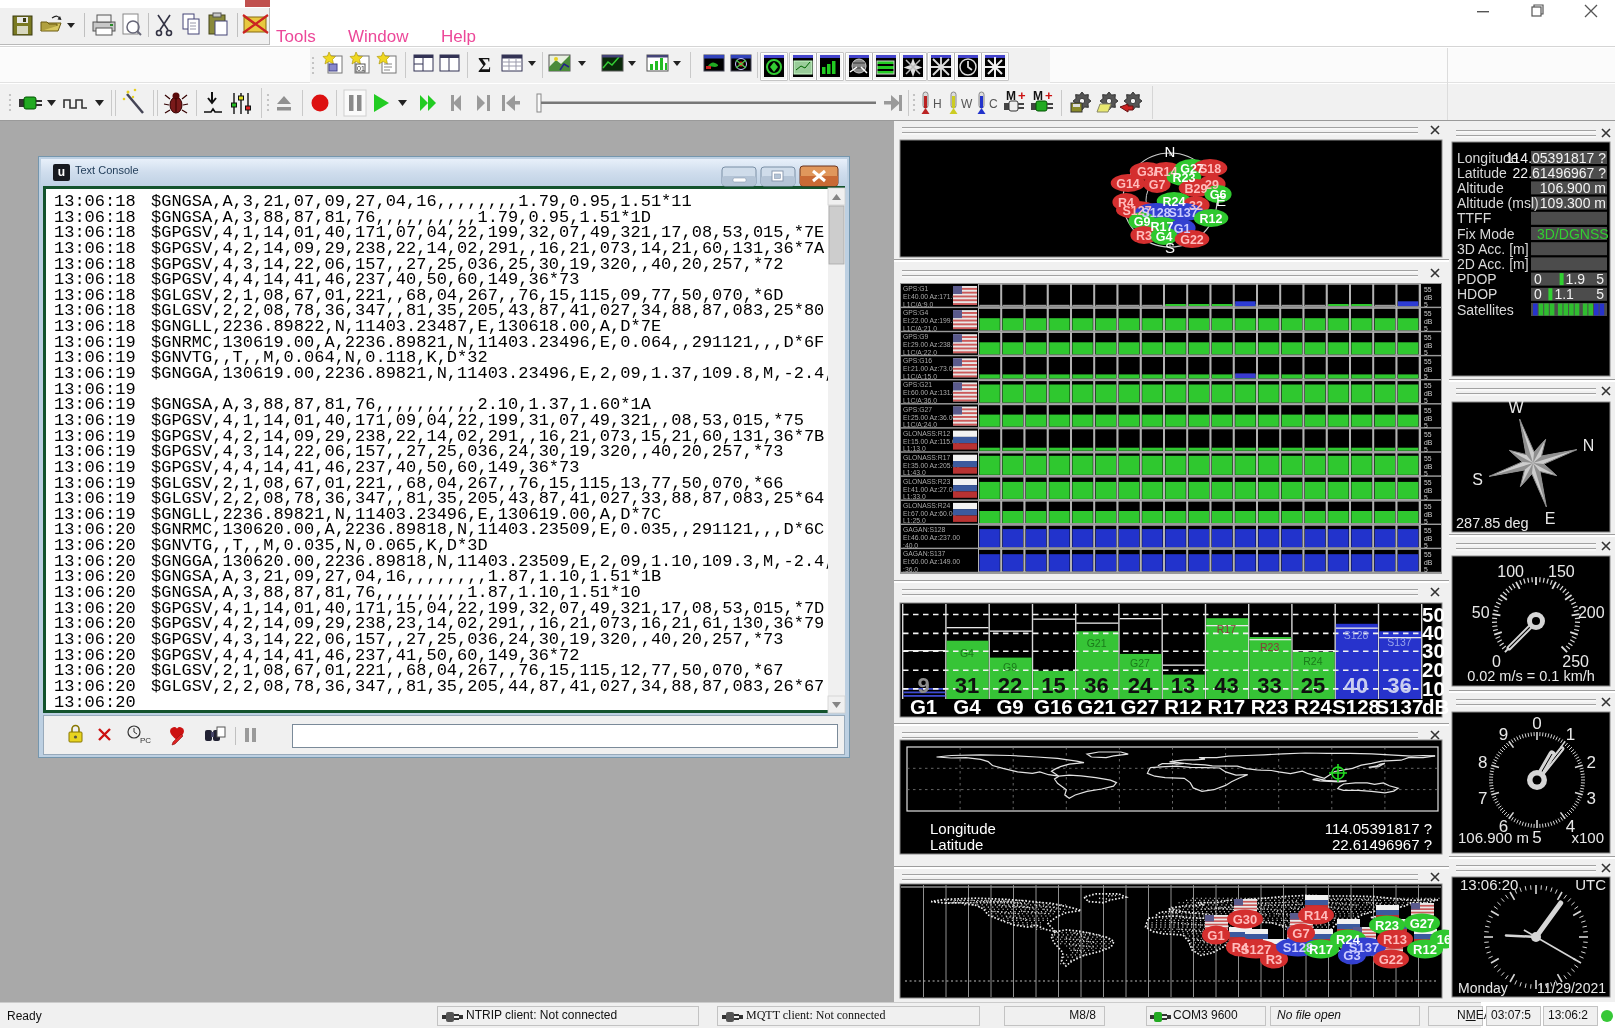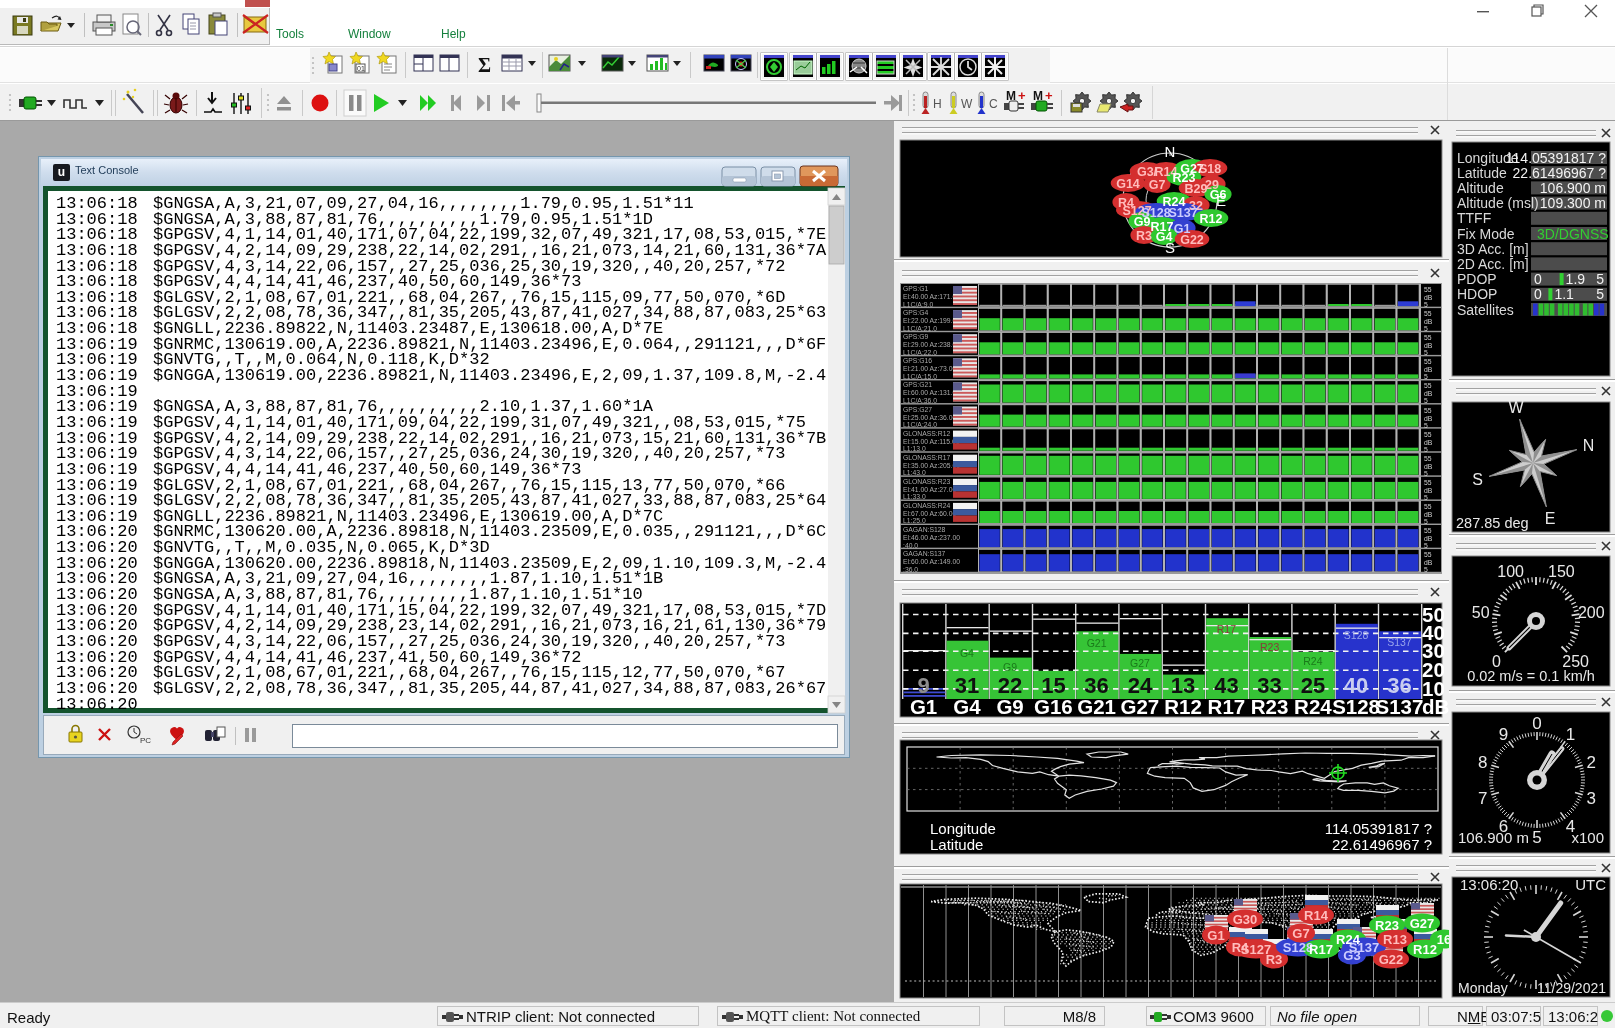--- a/index.html
+++ b/index.html
@@ -1,39 +1,39 @@
 <!DOCTYPE html>
 <html><head>
 <meta charset="utf-8">
 <style>
 * { margin:0; padding:0; box-sizing:border-box; }
 html,body { width:1615px; height:1028px; overflow:hidden; font-family:"Liberation Sans",sans-serif; background:#fff; }
 #root { position:relative; width:1615px; height:1028px; background:#ffffff; }
 .abs { position:absolute; }
 #menubar { position:absolute; left:0; top:0; width:1615px; height:47px; background:#ffffff; border-bottom:1px solid #d5d5d5; }
-.menuitem { position:absolute; top:27px; font-size:12px; color:#15803d; }
+.menuitem { position:absolute; top:27px; font-size:17px; color:#ec4899; }
 .winbtn { position:absolute; top:0; width:46px; height:24px; color:#444; text-align:center; }
 #floattb { position:absolute; left:0; top:8px; width:270px; height:37px; background:#f0f0f0; border-right:1px solid #b9b9b9; border-bottom:1px solid #b9b9b9; }
 #redblock { position:absolute; left:245px; top:0; width:25px; height:7px; background:#c0504e; }
 #row2 { position:absolute; left:0; top:48px; width:1615px; height:35px; background:#fbfbfb; border-bottom:1px solid #e2e2e2; }
 #row2tb { position:absolute; left:310px; top:0; width:740px; height:35px; background:#f1f1f1; }
 #row3 { position:absolute; left:0; top:84px; width:1615px; height:37px; background:#f1f1f1; border-bottom:1px solid #9a9a9a; }
 #workspace { position:absolute; left:0; top:121px; width:1615px; height:881px; background:#a9a9a9; }
 #console { position:absolute; left:38px; top:35px; width:812px; height:602px; background:#bdd0e2; border:1px solid #7596ad; }
 #ctitle { position:absolute; left:2px; top:2px; width:806px; height:27px; background:linear-gradient(#e8f0fa,#cfdded 50%,#bfd1e4); }
 #ctext { position:absolute; left:34px; top:5px; font-size:11px; color:#25405c; }
 #cicon { position:absolute; left:12px; top:5px; width:17px; height:17px; background:#16191f; border-radius:2px; color:#fff; font-size:12px; font-weight:bold; text-align:center; line-height:17px; }
-#cbody { position:absolute; left:4px; top:29px; width:802px; height:527px; background:#fff; border:5px solid #14532d; }
+#cbody { position:absolute; left:4px; top:29px; width:802px; height:527px; background:#fff; border:3px solid #14532d; }
 #clines { position:absolute; left:8px; top:3px; width:778px; height:518px; overflow:hidden; font-family:"Liberation Mono",monospace; font-size:17px; color:#000; }
 .cl { position:relative; height:15.65px; white-space:pre; }
 .cl span { position:absolute; top:0; left:0; }
 .cl .ss { left:97px; }
 #cfooter { position:absolute; left:4px; top:558px; width:802px; height:40px; background:#f0f0f0; border:1px solid #98aabb; }
 #cinput { position:absolute; left:248px; top:8px; width:546px; height:24px; background:#fff; border:1px solid #7a8a99; }
-#statusbar { position:absolute; left:0; top:1002px; width:1615px; height:26px; background:#f0f0f0; border-top:1px solid #cccccc; font-size:15px; color:#111; }
+#statusbar { position:absolute; left:0; top:1002px; width:1481px; height:26px; background:#f0f0f0; border-top:1px solid #cccccc; font-size:12px; color:#111; }
 .sect { position:absolute; top:3px; height:20px; border:1px solid #c3c3c3; background:#f0f0f0; }
 svg { display:block; }
 </style>
 </head>
 <body>
 <div id="root">
   <div id="menubar">
     <span class="menuitem" style="left:276px;">Tools</span>
     <span class="menuitem" style="left:348px;">Window</span>
     <span class="menuitem" style="left:441px;">Help</span>
@@ -68,21 +68,21 @@
       </div>
       <div id="cbody">
         <div id="clines">
             <div class="cl"><span>13:06:18</span><span class="ss">$GNGSA,A,3,21,07,09,27,04,16,,,,,,,,1.79,0.95,1.51*11</span></div>
 <div class="cl"><span>13:06:18</span><span class="ss">$GNGSA,A,3,88,87,81,76,,,,,,,,,,1.79,0.95,1.51*1D</span></div>
 <div class="cl"><span>13:06:18</span><span class="ss">$GPGSV,4,1,14,01,40,171,07,04,22,199,32,07,49,321,17,08,53,015,*7E</span></div>
 <div class="cl"><span>13:06:18</span><span class="ss">$GPGSV,4,2,14,09,29,238,22,14,02,291,,16,21,073,14,21,60,131,36*7A</span></div>
 <div class="cl"><span>13:06:18</span><span class="ss">$GPGSV,4,3,14,22,06,157,,27,25,036,25,30,19,320,,40,20,257,*72</span></div>
 <div class="cl"><span>13:06:18</span><span class="ss">$GPGSV,4,4,14,41,46,237,40,50,60,149,36*73</span></div>
 <div class="cl"><span>13:06:18</span><span class="ss">$GLGSV,2,1,08,67,01,221,,68,04,267,,76,15,115,09,77,50,070,*6D</span></div>
-<div class="cl"><span>13:06:18</span><span class="ss">$GLGSV,2,2,08,78,36,347,,81,35,205,43,87,41,027,34,88,87,083,25*63</span></div>
+<div class="cl"><span>13:06:18</span><span class="ss">$GLGSV,2,2,08,78,36,347,,81,35,205,43,87,41,027,34,88,87,083,25*80</span></div>
 <div class="cl"><span>13:06:18</span><span class="ss">$GNGLL,2236.89822,N,11403.23487,E,130618.00,A,D*7E</span></div>
 <div class="cl"><span>13:06:19</span><span class="ss">$GNRMC,130619.00,A,2236.89821,N,11403.23496,E,0.064,,291121,,,D*6F</span></div>
 <div class="cl"><span>13:06:19</span><span class="ss">$GNVTG,,T,,M,0.064,N,0.118,K,D*32</span></div>
 <div class="cl"><span>13:06:19</span><span class="ss">$GNGGA,130619.00,2236.89821,N,11403.23496,E,2,09,1.37,109.8,M,-2.4,M,,(</span></div>
 <div class="cl"><span>13:06:19</span></div>
 <div class="cl"><span>13:06:19</span><span class="ss">$GNGSA,A,3,88,87,81,76,,,,,,,,,,2.10,1.37,1.60*1A</span></div>
 <div class="cl"><span>13:06:19</span><span class="ss">$GPGSV,4,1,14,01,40,171,09,04,22,199,31,07,49,321,,08,53,015,*75</span></div>
 <div class="cl"><span>13:06:19</span><span class="ss">$GPGSV,4,2,14,09,29,238,22,14,02,291,,16,21,073,15,21,60,131,36*7B</span></div>
 <div class="cl"><span>13:06:19</span><span class="ss">$GPGSV,4,3,14,22,06,157,,27,25,036,24,30,19,320,,40,20,257,*73</span></div>
 <div class="cl"><span>13:06:19</span><span class="ss">$GPGSV,4,4,14,41,46,237,40,50,60,149,36*73</span></div>

